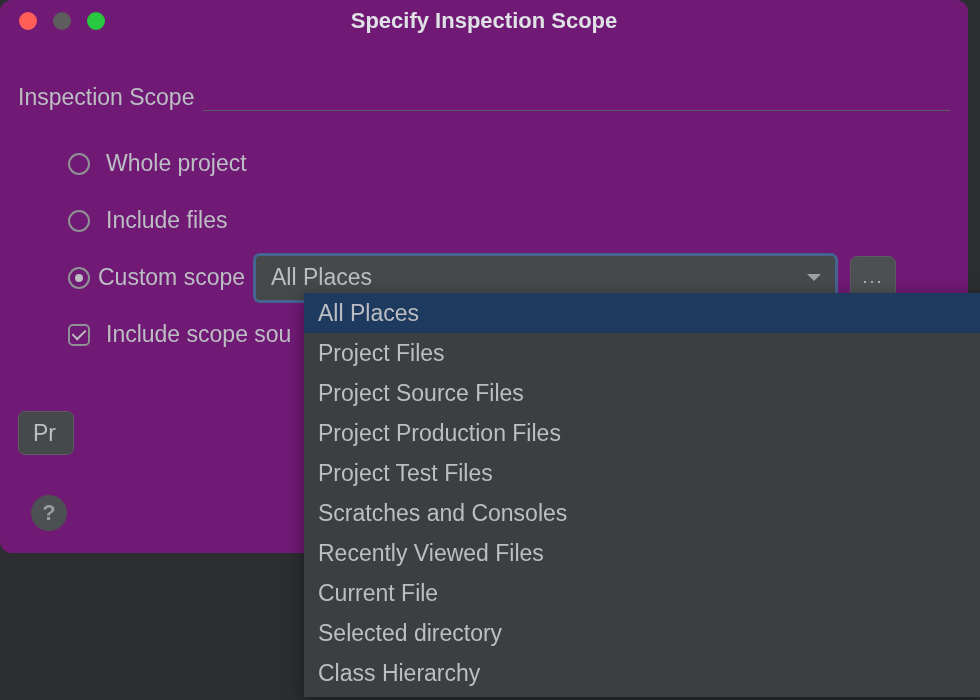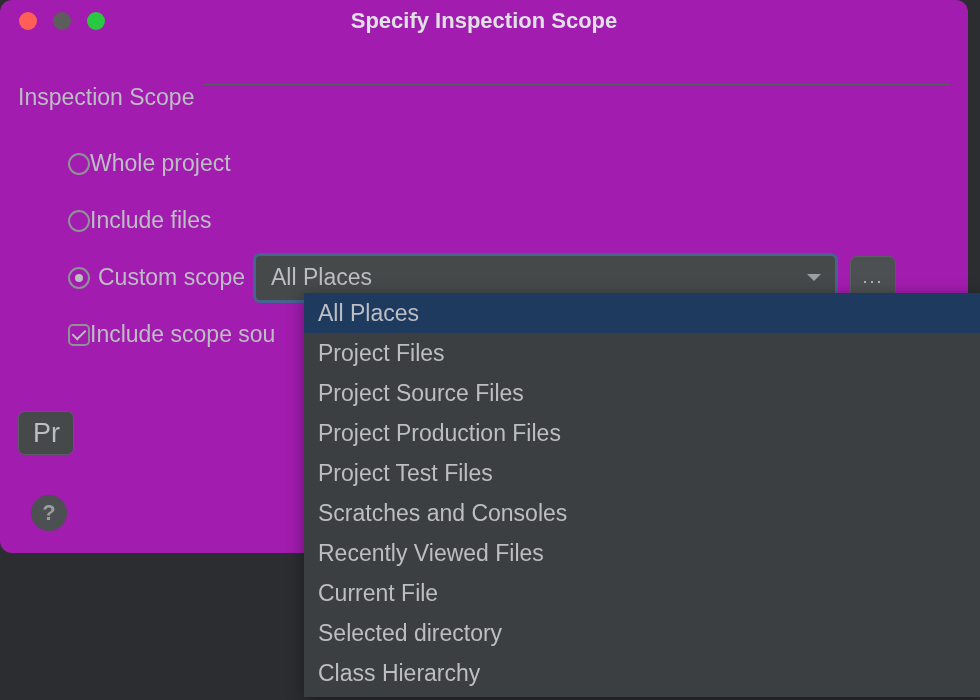--- a/index.html
+++ b/index.html
@@ -8,21 +8,21 @@
       padding: 0;
     }
     body {
       font-family: -apple-system, BlinkMacSystemFont, "Segoe UI", "Helvetica Neue", Arial, sans-serif;
       background: #2b2d30;
       width: 980px;
       height: 700px;
       overflow: hidden;
     }
     .dialog {
-      background: #a21caf;
+      background: #701a75;
       border-radius: 12px;
       width: 968px;
       height: 553px;
       position: relative;
       overflow: visible;
     }
     .titlebar {
       display: flex;
       align-items: center;
       height: 42px;
@@ -48,21 +48,21 @@
       font-weight: 700;
       position: absolute;
       left: 50%;
       transform: translateX(-50%);
     }
     .body {
       padding: 0 18px;
     }
     .section-header {
       display: flex;
-      align-items: flex-start;
+      align-items: flex-end;
       gap: 9px;
       margin-top: 42px;
     }
     .section-title {
       color: #bcbec4;
       font-size: 23px;
       font-weight: 400;
     }
     .hr-line {
       flex: 1;
@@ -70,20 +70,21 @@
       background: #5a5c5f;
     }
     .options {
       padding-left: 50px;
       padding-top: 24px;
     }
     .option-row {
       display: flex;
       align-items: center;
       height: 57px;
+      gap: 16px;
     }
     .radio {
       width: 22px;
       height: 22px;
       border-radius: 50%;
       border: 2px solid #8f9195;
       display: flex;
       align-items: center;
       justify-content: center;
       flex-shrink: 0;
@@ -186,21 +187,21 @@
     .profile-select {
       background: #45494a;
       border: 1px solid #5a5e60;
       border-radius: 7px;
       height: 44px;
       display: flex;
       align-items: center;
       padding: 0 14px;
       cursor: pointer;
       color: #bcbec4;
-      font-size: 27px;
+      font-size: 23px;
       width: 56px;
       overflow: hidden;
     }
     .help-btn {
       width: 36px;
       height: 36px;
       border-radius: 50%;
       background: #4c5052;
       display: flex;
       align-items: center;

